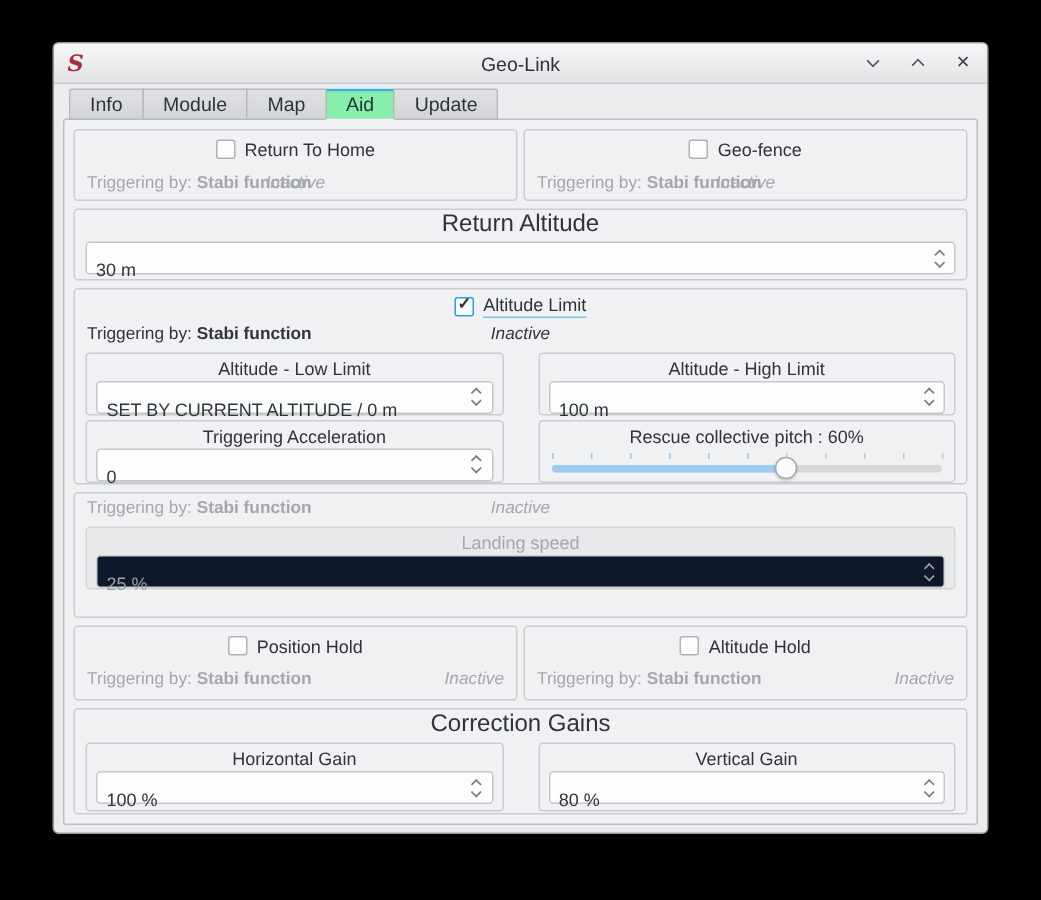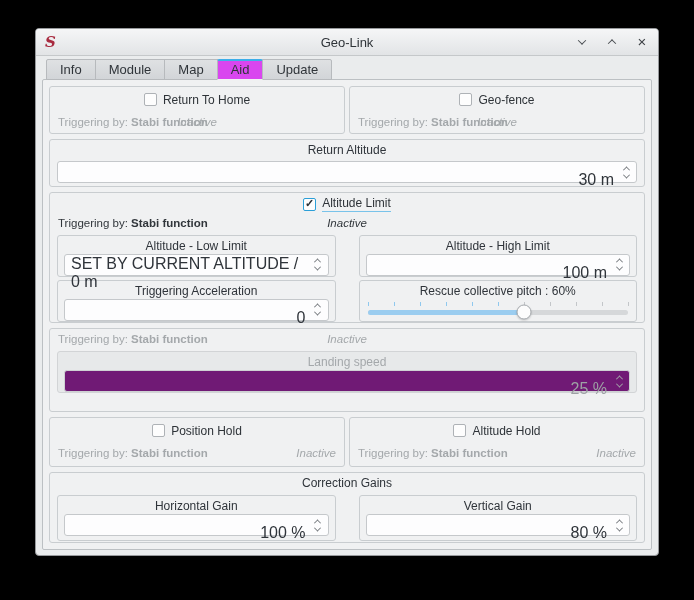--- a/index.html
+++ b/index.html
@@ -32,21 +32,21 @@
   .close-glyph{font-size:15px;color:#3e4246;line-height:1;margin-top:-2px;}
   
   .tabbar{display:flex;margin:3px 0 0 10px;position:relative;z-index:2;}
   .tab{
     height:21px;line-height:19px;box-sizing:border-box;padding:0 13px;font-size:13px;color:#2f3439;
     background:linear-gradient(#dfe1e3,#d2d5d8);border:1px solid #b7babd;margin-right:-1px;
   }
   .tab:first-child{border-top-left-radius:2px;}
   .tab:last-child{border-top-right-radius:2px;}
   .tab.active{
-    background:#d946ef;border-top:2px solid #3daee9;border-bottom:1px solid #f0f1f2;
+    background:#86efac;border-top:2px solid #3daee9;border-bottom:1px solid #f0f1f2;
     line-height:17px;position:relative;z-index:3;border-top-left-radius:2px;border-top-right-radius:2px;
   }
   
   .frame{
     position:absolute;left:6px;right:6px;top:50px;bottom:5px;box-sizing:border-box;
     background:#f0f1f2;border:1px solid #bcc0c3;border-radius:2px;
     padding:6px;display:flex;flex-direction:column;gap:5px;
   }
   .row-2col{display:grid;grid-template-columns:1fr 1fr;gap:4px;}
   .panel{border:1px solid #c9cdd0;border-radius:3px;box-sizing:border-box;position:relative;background:transparent;}
@@ -66,27 +66,27 @@
   .trigger-left{position:absolute;left:8px;top:0;white-space:nowrap;}
   .trigger-left b{font-weight:bold;}
   .status{display:block;text-align:center;font-style:italic;}
   .status.right{text-align:right;}
   .dim{color:#a4a8ab;}
   
   .subpanel{border:1px solid #c9cdd0;border-radius:3px;box-sizing:border-box;padding:2px 6px 5px;}
   .subpanel-title{text-align:center;font-size:12px;color:#2f343a;height:16px;line-height:16px;white-space:nowrap;overflow:hidden;}
   .spinbox{
     height:22px;box-sizing:border-box;background:#fdfdfe;border:1px solid #c5c8cb;border-radius:3px;
-    display:flex;align-items:center;padding:16px 22px 0 6px;font-size:16px;color:#2f343a;position:relative;justify-content:flex-end;
+    display:flex;align-items:center;padding:16px 22px 0 6px;font-size:12px;color:#2f343a;position:relative;
   }
   .spin-arrows{position:absolute;right:4px;top:0;bottom:0;display:flex;flex-direction:column;justify-content:center;gap:3px;align-items:center;width:12px;}
   .spin-arrows .chev{width:5px;height:5px;border-color:#75797d;border-width:1px;}
   .subpanel.disabled{background:#e7e9ea;border-color:#d2d4d6;}
   .subpanel.disabled .subpanel-title{color:#a4a8ab;}
-  .spinbox.disabled{background:#701a75;border-color:#ced1d3;color:#9da1a4;}
+  .spinbox.disabled{background:#0f172a;border-color:#ced1d3;color:#9da1a4;}
   .spinbox.disabled .chev{border-color:#a2a5a8;}
   
   .slider{position:relative;height:24px;margin:1px 2px 0;}
   .slider .tick{position:absolute;top:2px;width:1px;height:4px;background:#c3c6c9;}
   .slider .tick.filled{background:#8fc8ee;}
   .slider .track{position:absolute;left:0;right:0;top:10px;height:5px;background:#d6d8da;border-radius:2.5px;}
   .slider .fill{position:absolute;left:0;top:10px;height:5px;background:#9bcdf0;border-radius:2.5px;}
   .slider .handle{
     position:absolute;top:12.5px;width:15px;height:15px;box-sizing:border-box;background:#fcfcfc;
     border:1px solid #a7abaf;border-radius:50%;transform:translate(-50%,-50%);
@@ -101,21 +101,21 @@
   .p-alt-limit .trigger-left{left:1px;}
   .grid-sub{display:grid;grid-template-columns:1fr 1fr;gap:23px;margin-top:3px;}
   .sub-h{height:42px;}
   .p-auto-landing{height:84px;padding:0 7px;}
   .p-auto-landing .check-row{margin-top:3px;}
   .p-auto-landing .trigger-row{margin-top:4px;padding:0 1px;}
   .p-auto-landing .trigger-left{left:1px;}
   .p-auto-landing .subpanel{margin-top:3px;}
   .h-row5{height:50px;}
   .p-gains{height:71px;padding:2px 7px 0;}
-  .group-title{text-align:center;font-size:12px;color:#2f343a;height:16px;line-height:16px;}
+  .group-title{text-align:center;font-size:16px;color:#2f343a;height:16px;line-height:16px;}
   .p-return-alt .spinbox{margin-top:3px;}
   .p-gains .grid-sub{margin-top:4px;}
   .sub-h2{height:46px;}
 </style>
 </head>
 <body>
 
 <div class="window">
 
   <div class="titlebar">

